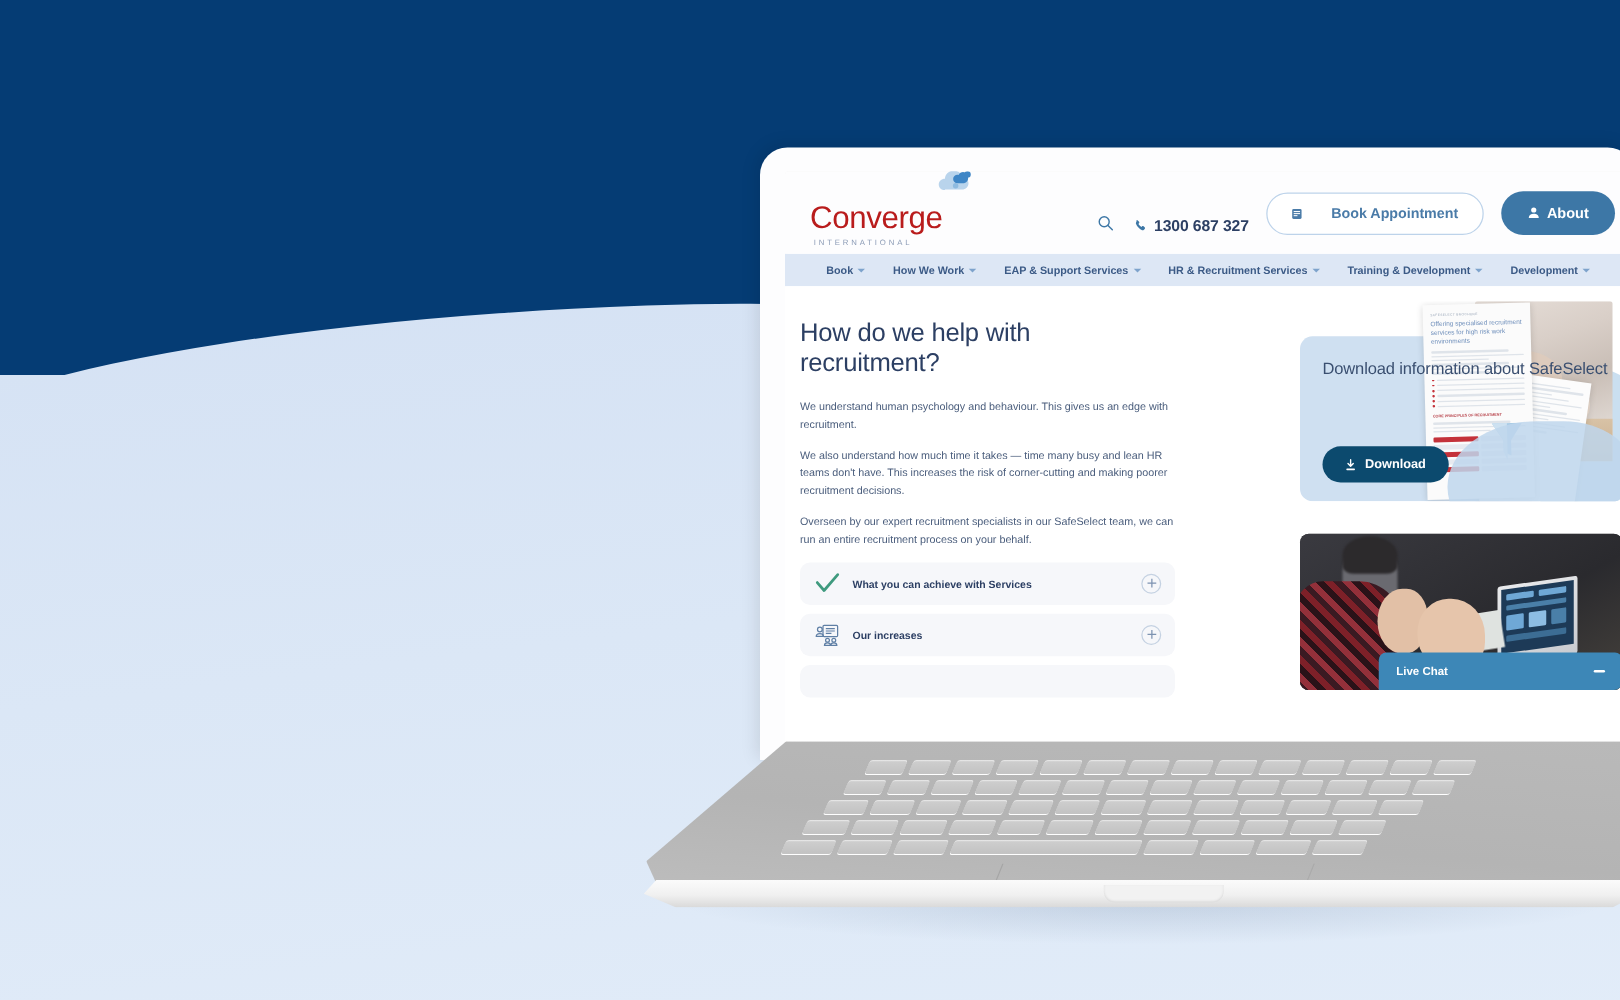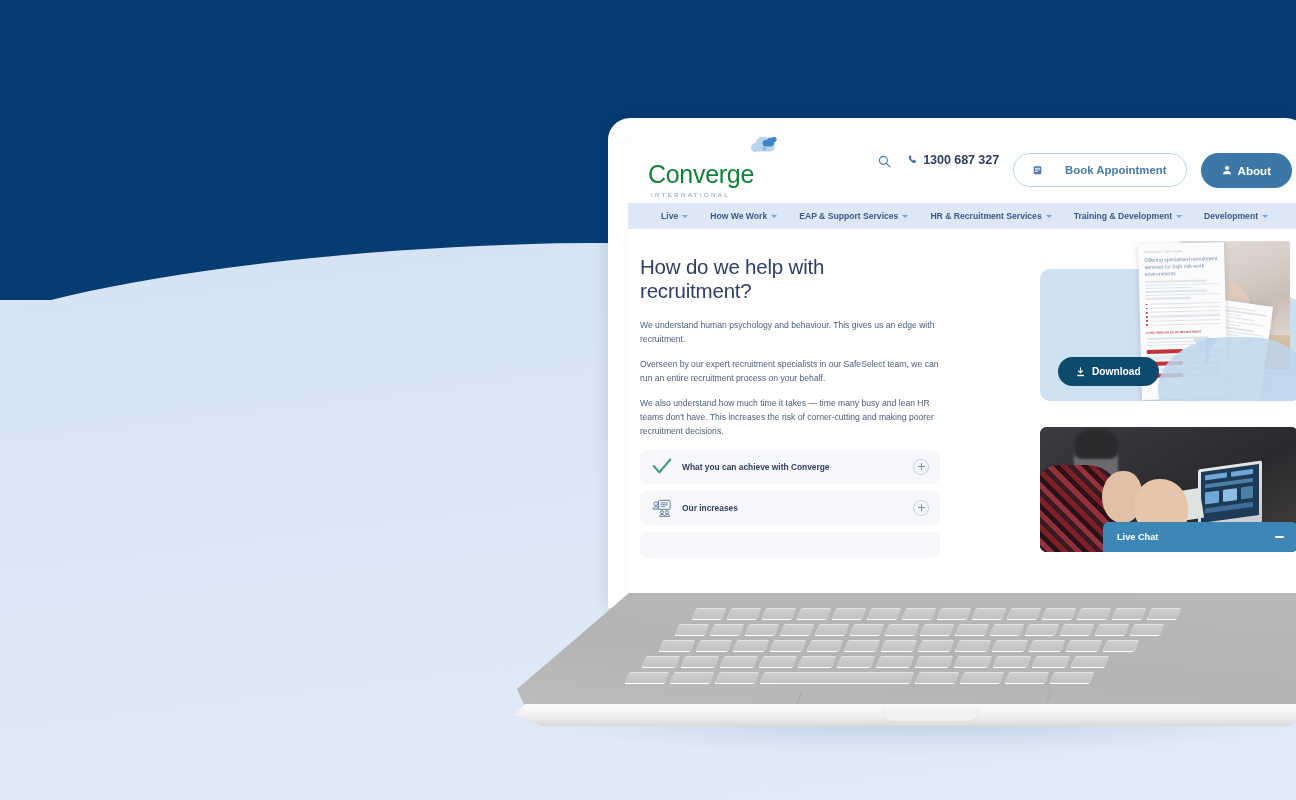--- a/index.html
+++ b/index.html
@@ -100,31 +100,31 @@
   
   .site-header {
     height: 66px; background: #fdfdfe;
     display: flex; align-items: center;
     padding: 0 16px 0 16px;
     position: relative;
   }
   .logo { display: flex; flex-direction: column; position: relative; padding-left: 4px; }
   .logo-word {
     font-size: 25px; letter-spacing: -0.3px;
-    color: #15803d; font-weight: 400;
+    color: #b91c1c; font-weight: 400;
     line-height: 1;
     margin-top: 19px;
   }
   .logo-sub {
     font-size: 6.2px; letter-spacing: 2.3px;
     color: #8b9bb5; margin-top: 4px; padding-left: 3px;
   }
   .logo-mark { position: absolute; right: -26px; top: -8px; width: 30px; height: 26px; }
 
-  .header-right { margin-left: auto; display: flex; align-items: flex-start; gap: 14px; }
+  .header-right { margin-left: auto; display: flex; align-items: flex-end; gap: 14px; }
   .search-btn { width: 18px; height: 18px; display: grid; place-items: center; cursor: pointer; }
   .phone {
     display: flex; align-items: center; gap: 5px;
     color: #2c3f63; font-size: 12.6px; font-weight: 700; letter-spacing: -0.1px;
     cursor: pointer;
   }
   .btn-appt {
     display: flex; align-items: center; gap: 23px;
     border: 1px solid #bdd3ea; border-radius: 22px;
     padding: 10px 19px; color: #4a7ba8; font-size: 11.4px; font-weight: 700;
@@ -401,21 +401,21 @@
             </svg>
           </span>
           <span>About</span>
         </div>
 
       </div>
     </div>
 
     <div class="nav-bar">
       <div class="nav-item">
-        <span>Live</span>
+        <span>Book</span>
         <span class="caret"></span>
       </div>
       <div class="nav-item">
         <span>How We Work</span>
         <span class="caret"></span>
       </div>
       <div class="nav-item">
         <span>EAP &amp; Support Services</span>
         <span class="caret"></span>
       </div>
@@ -437,32 +437,32 @@
       </div>
     </div>
 
     <div class="page">
 
       <div class="col-main">
 
         <h1 class="page-title">How do we help with recruitment?</h1>
 
         <p class="body-text">We understand human psychology and behaviour.  This gives us an edge with recruitment.</p>
+        <p class="body-text">We also understand how much time it takes — time many busy and lean HR teams don't have.  This increases the risk of corner-cutting and making poorer recruitment decisions.</p>
         <p class="body-text">Overseen by our expert recruitment specialists in our SafeSelect team, we can run an entire recruitment process on your behalf.</p>
-        <p class="body-text">We also understand how much time it takes — time many busy and lean HR teams don't have.  This increases the risk of corner-cutting and making poorer recruitment decisions.</p>
 
         <div class="accordion">
 
           <div class="acc-item">
             <span class="acc-icon">
               <svg width="20" height="17" viewBox="0 0 22 18">
                 <path d="M2 8.5 L8 15.5 L20 1.5" fill="none" stroke="#3f9a7e" stroke-width="2.4" stroke-linecap="round" stroke-linejoin="round"></path>
               </svg>
             </span>
-            <span class="acc-label">What you can achieve with Converge</span>
+            <span class="acc-label">What you can achieve with Services</span>
             <span class="acc-plus"></span>
           </div>
 
           <div class="acc-item">
             <span class="acc-icon">
               <svg width="20" height="18" viewBox="0 0 22 20">
                 <rect x="7" y="1.5" width="13" height="10" rx="1" fill="none" stroke="#5f7fa5" stroke-width="1.1"></rect>
                 <line x1="9.5" y1="4.3" x2="17.5" y2="4.3" stroke="#5f7fa5" stroke-width="1"></line>
                 <line x1="9.5" y1="6.4" x2="17.5" y2="6.4" stroke="#5f7fa5" stroke-width="1"></line>
                 <line x1="9.5" y1="8.5" x2="14.5" y2="8.5" stroke="#5f7fa5" stroke-width="1"></line>
@@ -568,20 +568,21 @@
             <div class="sheet-funnel">
               <svg width="30" height="34" viewBox="0 0 30 34">
                 <path d="M3 4 H27 L18 18 V30 L12 27 V18 Z" fill="#a8cbe6"></path>
                 <path d="M3 4 H15 V34 L12 27 V18 Z" fill="#cde1f1"></path>
               </svg>
             </div>
           </div>
 
           <div class="dl-blob2"></div>
 
+          <div class="dl-text">Download information about SafeSelect</div>
 
           <div class="btn-download">
             <span>
               <svg width="9" height="10" viewBox="0 0 12 13" style="display:block">
                 <path d="M6 0.8 V7.4 M3.2 5 L6 7.8 L8.8 5" stroke="#fff" stroke-width="1.5" fill="none" stroke-linecap="round" stroke-linejoin="round"></path>
                 <rect x="1.4" y="10.2" width="9.2" height="1.8" rx="0.8" fill="#fff"></rect>
               </svg>
             </span>
             <span>Download</span>
           </div>

